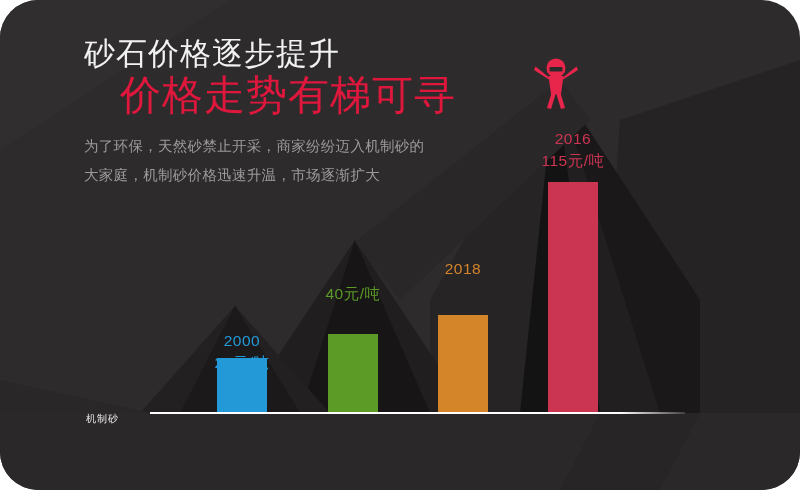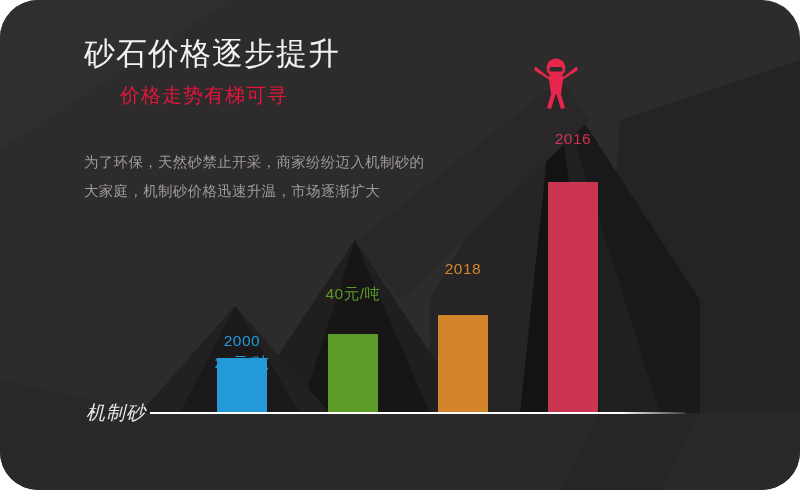--- a/index.html
+++ b/index.html
@@ -49,29 +49,29 @@
     width: 400px;
   }
   .title-main {
     font-size: 31px;
     line-height: 40px;
     color: #f2f2f2;
     letter-spacing: 1px;
     white-space: nowrap;
   }
   .title-sub {
-    font-size: 20px;
+    font-size: 41px;
     line-height: 42px;
     color: #e0173c;
     letter-spacing: 1px;
     margin-left: 36px;
     white-space: nowrap;
   }
   .body-copy {
-    margin-top: 32px;
+    margin-top: 16px;
     width: 345px;
     font-size: 14.5px;
     line-height: 29px;
     color: #9d9a9b;
     letter-spacing: 0.3px;
   }
 
   
   #chart {
     position: absolute;
@@ -99,24 +99,23 @@
     bottom: 76px;
     width: 535px;
     height: 2px;
     background: linear-gradient(to right,
                 #ffffff 0%, #ffffff 88%, rgba(255,255,255,0.15) 100%);
   }
   #axis-caption {
     position: absolute;
     left: 86px;
     bottom: 64px;
-    font-size: 19px;
+    font-size: 10px;
     color: #e9e9e9;
     letter-spacing: 1px;
-    font-style: italic;
   }
 
   
   #figure {
     position: absolute;
     left: 530px;
     top: 54px;
     width: 52px;
     height: 56px;
   }
@@ -175,20 +174,21 @@
       </div>
       <div class="bar" style="left:328px; width:50px; height:79px; background:#5c9b26;"></div>
 
       <div class="bar-label" style="left:403px; top:258px; width:120px; color:#d4852a;">
         <div>2018</div>
       </div>
       <div class="bar" style="left:438px; width:50px; height:98px; background:#d4852a;"></div>
 
       <div class="bar-label" style="left:513px; top:128px; width:120px; color:#cc3552;">
         <div>2016</div>
+        <div>115元/吨</div>
       </div>
       <div class="bar" style="left:548px; width:50px; height:231px; background:#cc3552;"></div>
 
       <div id="baseline"></div>
       <div id="axis-caption">机制砂</div>
     </div>
 
     <svg id="figure" viewBox="0 0 52 56">
       <g fill="#e8254b">
 

